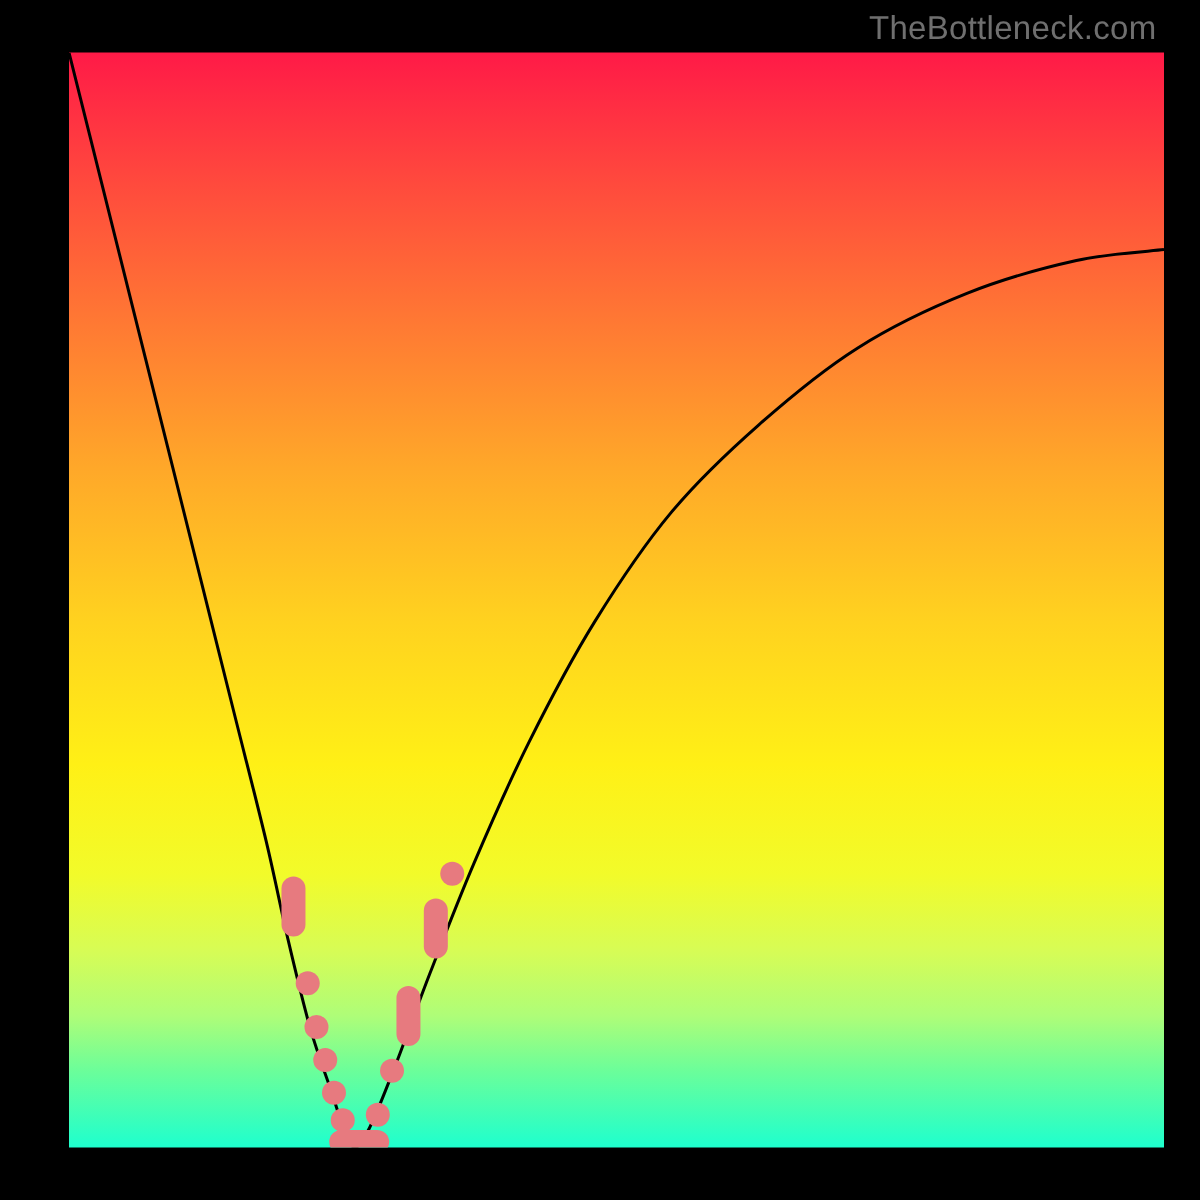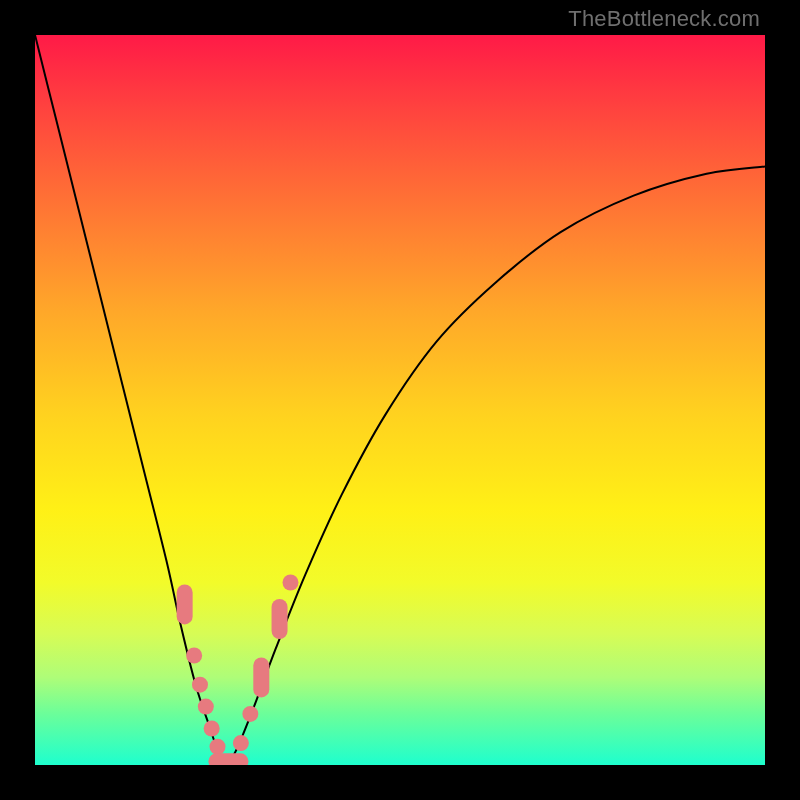--- a/index.html
+++ b/index.html
@@ -6,21 +6,21 @@
     margin: 0;
     padding: 0;
     width: 800px;
     height: 800px;
     background: #000;
     overflow: hidden;
     font-family: Arial, Helvetica, sans-serif;
   }
   .frame {
     position: absolute;
-    left: 0;
+    left: 11px;
     top: 0;
     width: 772px;
     height: 800px;
     background: #000;
   }
   .plot {
     position: absolute;
     left: 35px;
     top: 35px;
     width: 730px;

